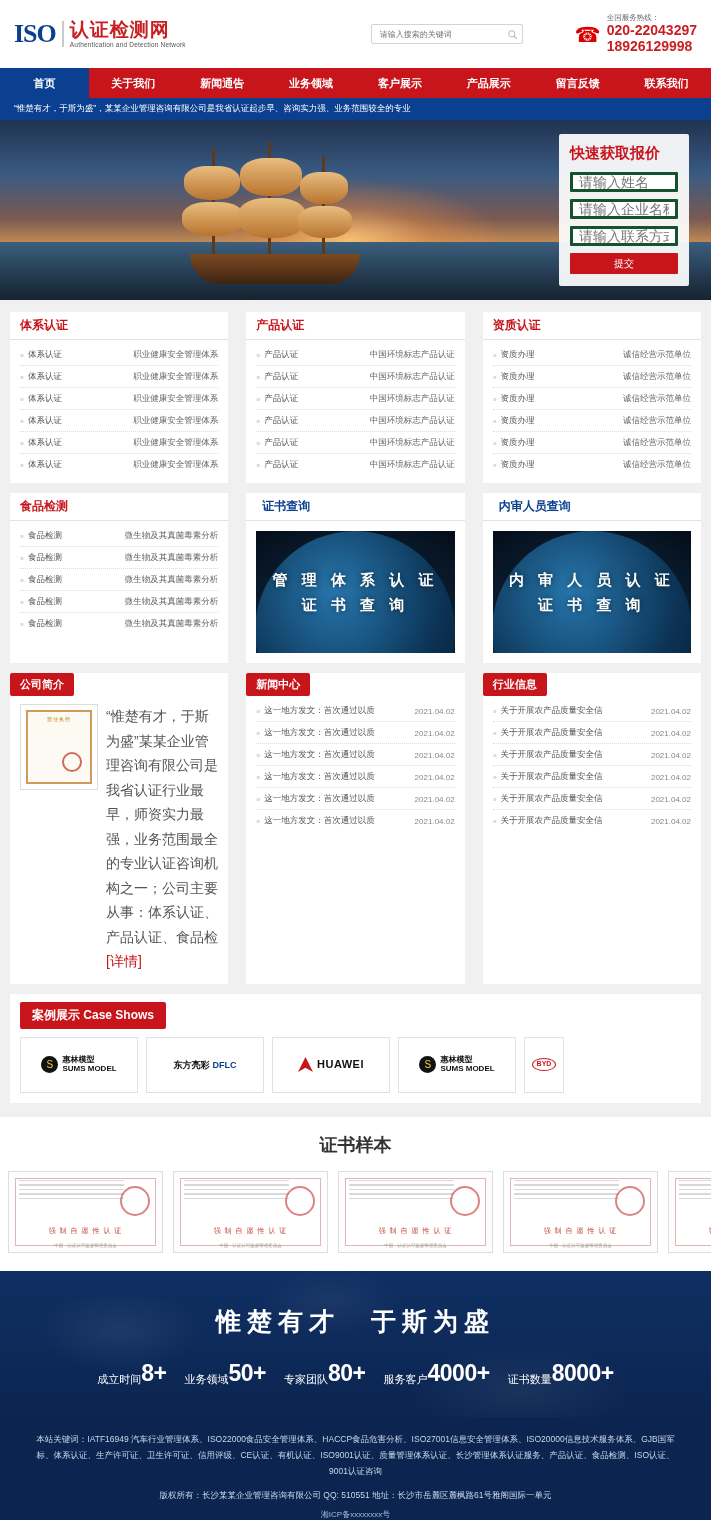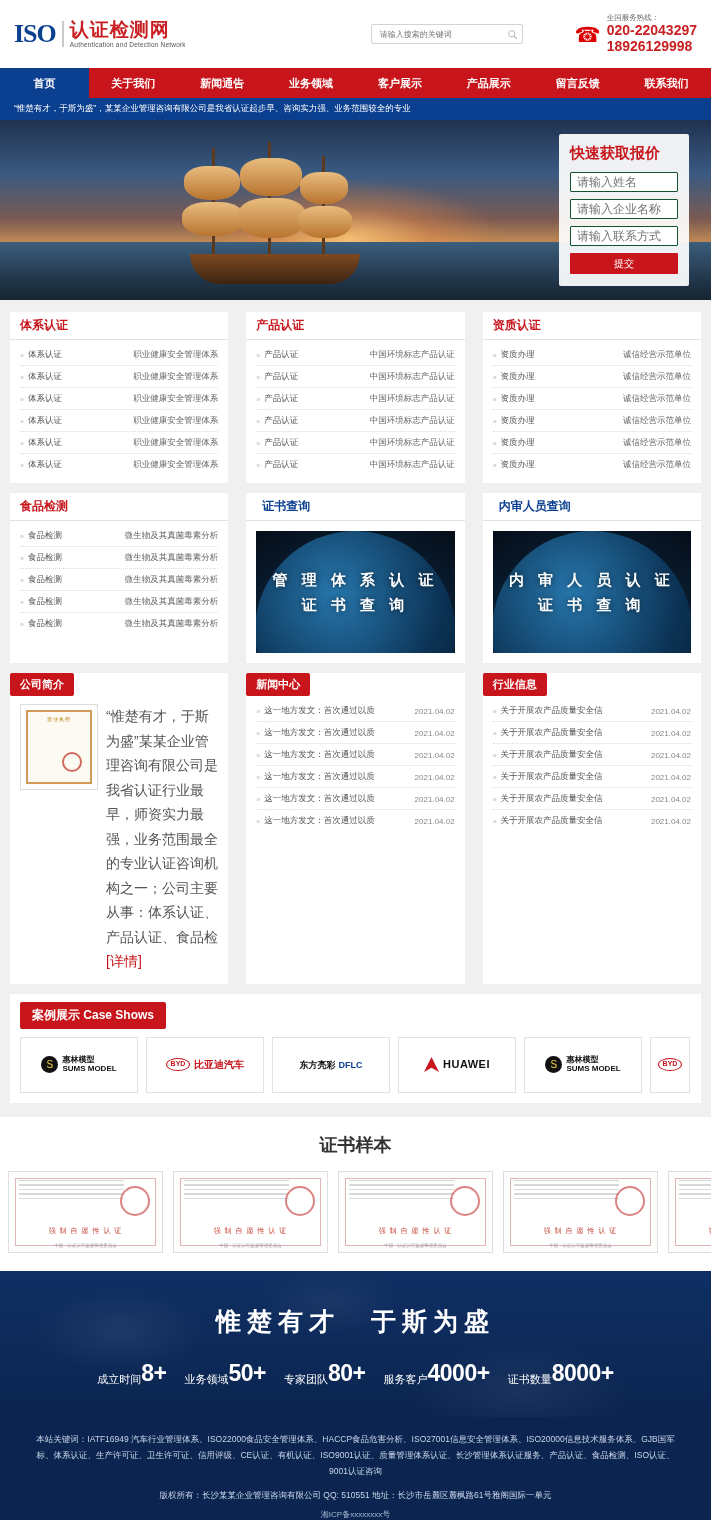--- a/index.html
+++ b/index.html
@@ -129,22 +129,22 @@
   }
   .quote-box {
     position: absolute; right: 22px; top: 14px; width: 130px;
     background: rgba(255,255,255,.92);
     border-radius: 2px;
     padding: 10px 11px 12px;
   }
   .quote-title { color: #c8151b; font-size: 15px; font-weight: bold; margin-bottom: 9px; }
   .quote-box input {
     display: block; width: 100%; height: 20px; margin-bottom: 7px;
-    border: 1px solid #14532d; background: #fff;
-    font-size: 12px; color: #999; padding: 0 6px;
+    border: 3px solid #14532d; background: #fff;
+    font-size: 14px; color: #999; padding: 0 6px;
     font-family: inherit; outline: 0; border-radius: 1px;
   }
   .quote-submit {
     width: 100%; height: 21px; background: #c8151b; color: #fff;
     border: 0; font-size: 10px; cursor: pointer; font-family: inherit; border-radius: 1px;
   }
 
   
   .main { background: #f0f0f0; padding: 12px 10px 14px; }
   .row { display: flex; gap: 18px; margin-bottom: 10px; }
@@ -672,26 +672,20 @@
         <div class="case-item">
           <div class="brand brand-sums">
             <div class="circ">S</div>
             <div class="tx">
                 <div>惠林模型</div>
                 <div>SUMS MODEL</div>
               </div>
           </div>
         </div>
         <div class="case-item">
-          <div class="brand brand-byd">
-            <div class="oval">BYD</div>
-            <div class="tx">比亚迪汽车</div>
-          </div>
-        </div>
-        <div class="case-item">
           <div class="brand brand-dflc">
             <span style="color:#111;">东方亮彩</span>
             <span>DFLC</span>
           </div>
         </div>
         <div class="case-item">
           <div class="brand brand-hw">
             <div class="fan"></div>
             <div class="tx">HUAWEI</div>
           </div>

